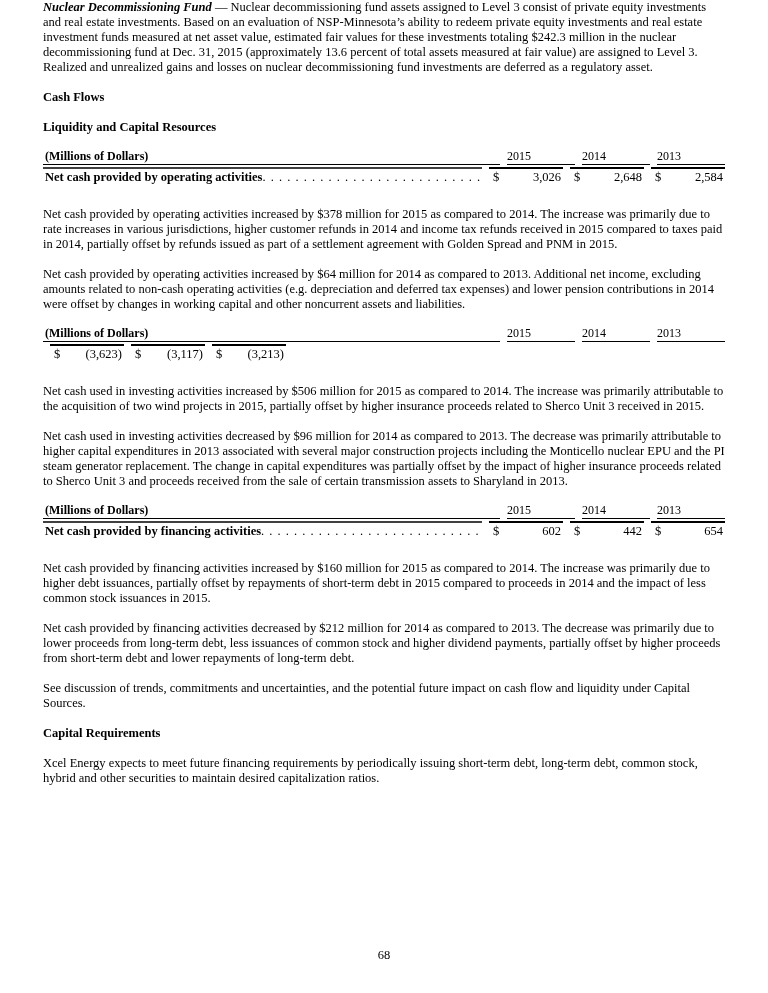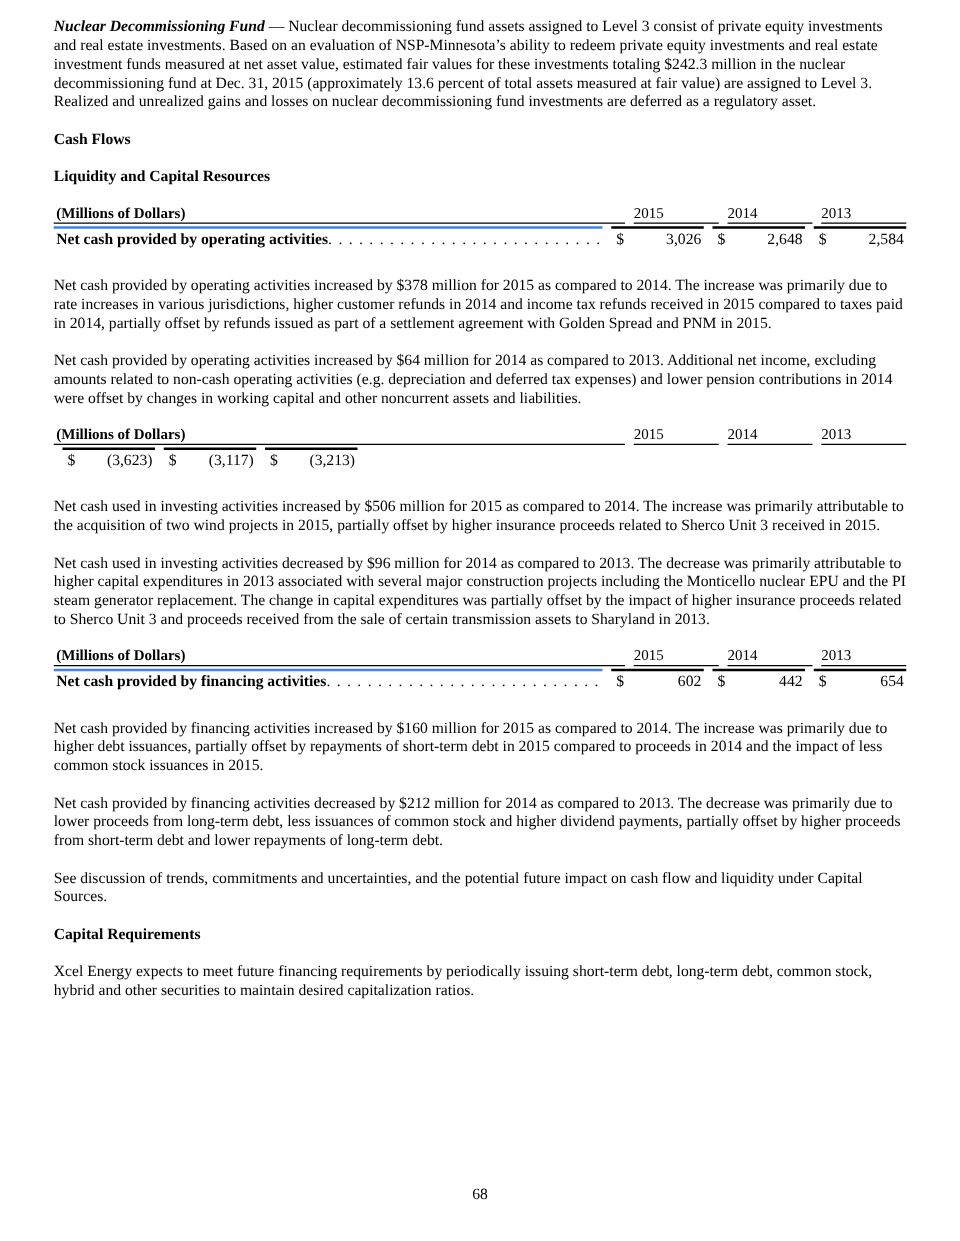--- a/index.html
+++ b/index.html
@@ -1,20 +1,20 @@
 <!DOCTYPE html>
 <html><head>
 <meta charset="utf-8">
 <style>
   html, body { margin: 0; padding: 0; background: #ffffff; }
   .page {
     width: 768px;
     height: 993px;
     box-sizing: border-box;
-    padding: 14px 43px 0 43px;
+    padding: 0 43px 0 43px;
     position: relative;
     background: #ffffff;
     color: #000000;
     font-family: "Liberation Serif", "DejaVu Serif", serif;
     font-size: 12.5px;
     line-height: 15px;
   }
   p, h3 { margin: 0 0 15px 0; font-size: 12.5px; line-height: 15px; }
   h3 { font-weight: bold; }
   .lead-bi { font-weight: bold; font-style: italic; }
@@ -36,21 +36,21 @@
     text-align: left;
     font-weight: normal;
     font-size: 12px;
     line-height: 13px;
     border-bottom: 1px solid #000;
     padding-bottom: 1px;
   }
   .t-row { display: flex; margin-top: 2px; }
   .t-rowlabel {
     flex: 1;
-    border-top: 2px solid #3b82f6;
+    border-top: 2px solid #404040;
     font-weight: bold;
     display: flex;
     overflow: hidden;
     white-space: nowrap;
     padding: 1px 2px 2px 2px;
   }
   .leader { flex: 1; overflow: hidden; font-weight: normal; }
   .leader::after {
     content: " . . . . . . . . . . . . . . . . . . . . . . . . . . . . . . . . . . . . . . . . . . . . . . . . . . . . . . . . . . . . . . . . . . . . . . . . . . . . . . . . . . . . . . . .";
     letter-spacing: 1px;

